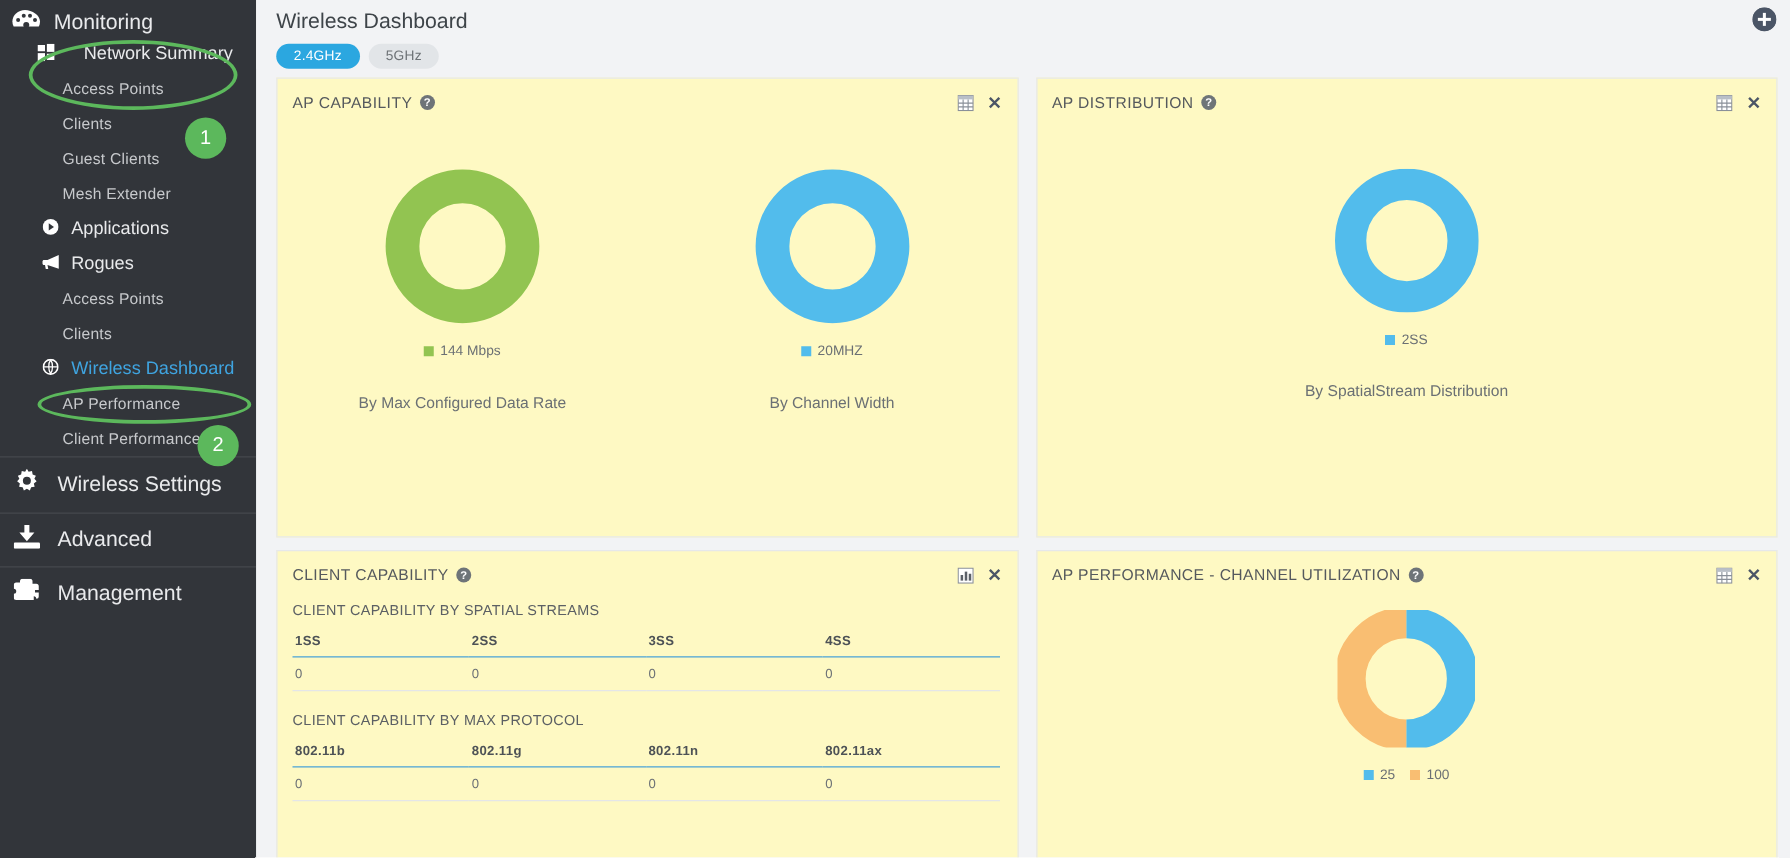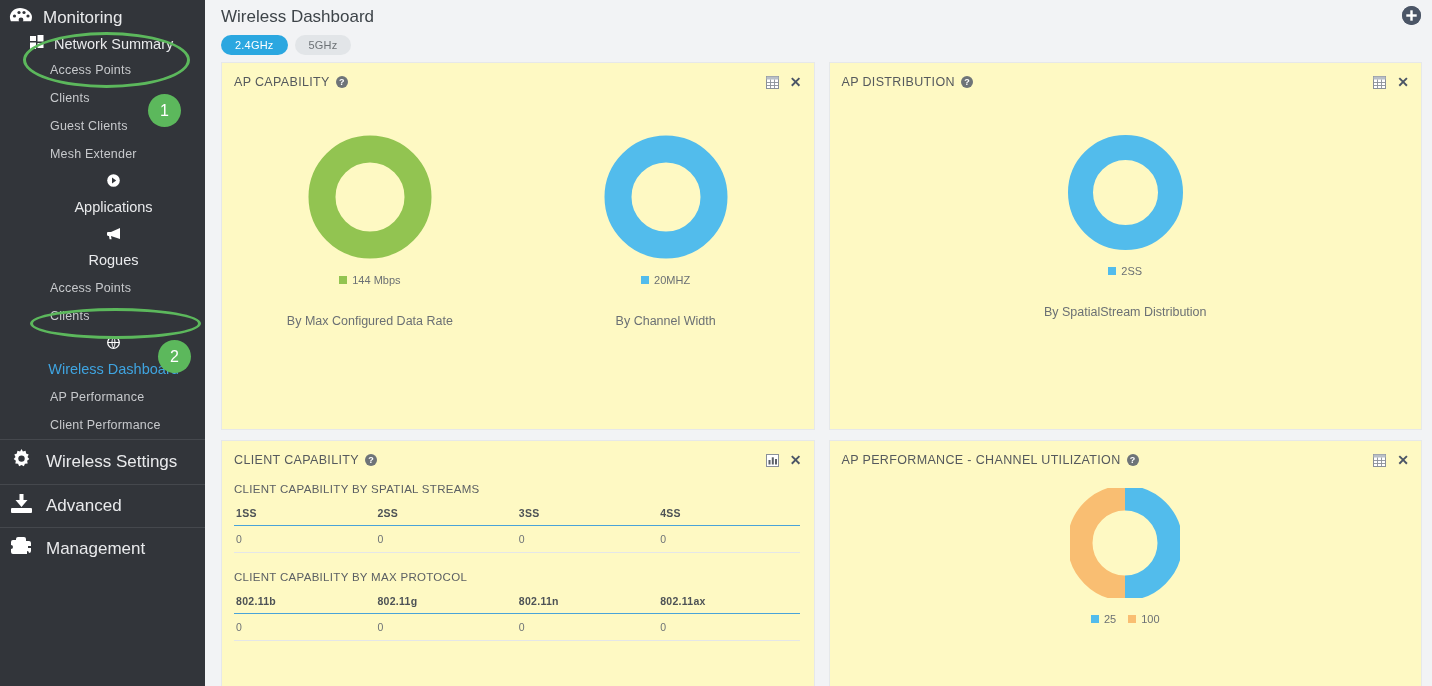--- a/index.html
+++ b/index.html
@@ -16,30 +16,30 @@
     background: #32353a; position: relative; overflow: hidden;
   }
   .nav-group { position: relative; }
   .nav-top {
     display: flex; align-items: center; gap: 9px;
     padding: 7px 10px 2px 8px; color: #e9eaec;
     font-size: 17px; font-weight: 400;
   }
   .nav-top .gico { width: 26px; text-align: center; color: #fff; flex: 0 0 26px; }
   .nav-sub {
-    display: flex; align-items: flex-end; gap: 7px;
+    display: flex; align-items: flex-start; gap: 20px;
     padding: 4px 10px 4px 30px; color: #e9eaec; font-size: 14.5px;
   }
   .nav-sub .sico { width: 17px; text-align: left; flex: 0 0 17px; color: #fff; }
   .nav-leaf {
     padding: 7px 10px 7px 50px; color: #c7c9cc; font-size: 12.5px; letter-spacing: .2px;
   }
   .nav-mid {
     display: flex; align-items: center; gap: 9px;
-    padding: 6px 10px 6px 32px; color: #e9eaec; font-size: 14.5px; flex-direction: column;
+    padding: 6px 10px 6px 32px; color: #e9eaec; font-size: 14.5px;
   }
   .nav-mid .mico { width: 16px; text-align: center; color: #fff; flex: 0 0 16px; font-size: 13px; }
   .nav-wd { color: #3fa4e0; }
   .nav-bottom {
     display: flex; align-items: center; gap: 12px;
     padding: 9px 10px 9px 8px; color: #e9eaec; font-size: 17px;
     border-top: 1px solid #45484d;
   }
   .nav-bottom .bico { width: 26px; text-align: center; color: #fff; flex: 0 0 26px; }
   .ellipse {

